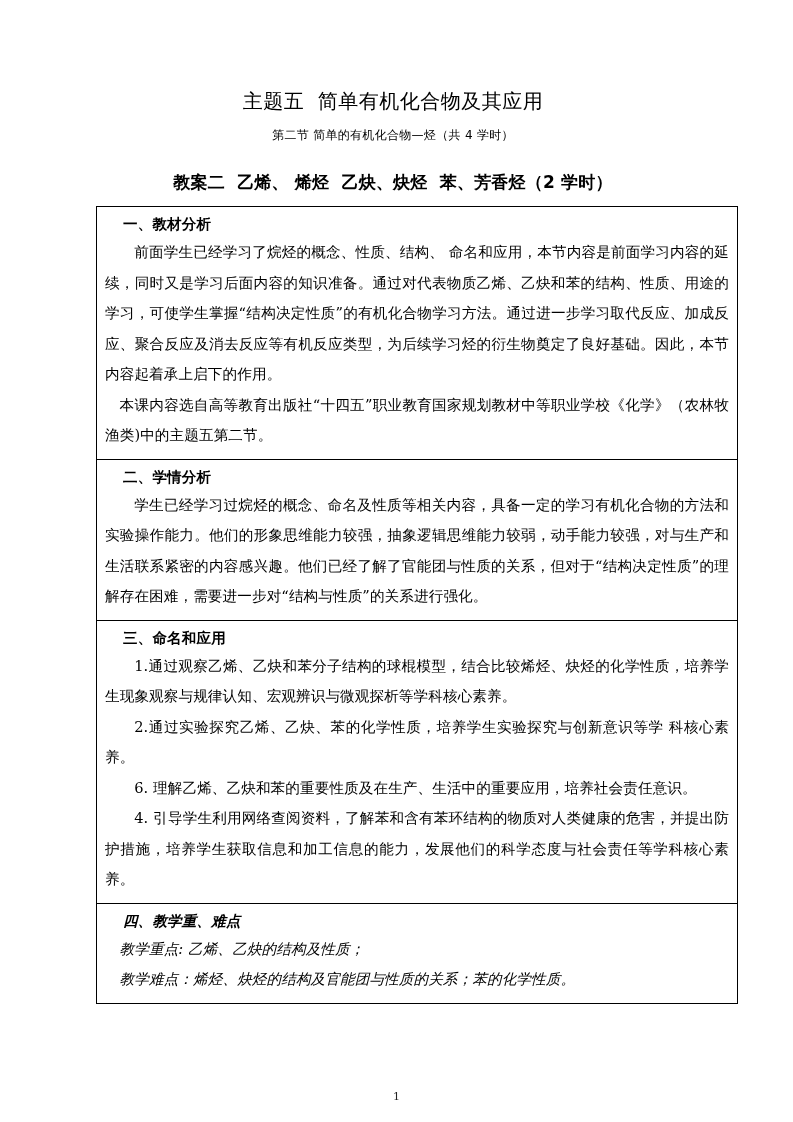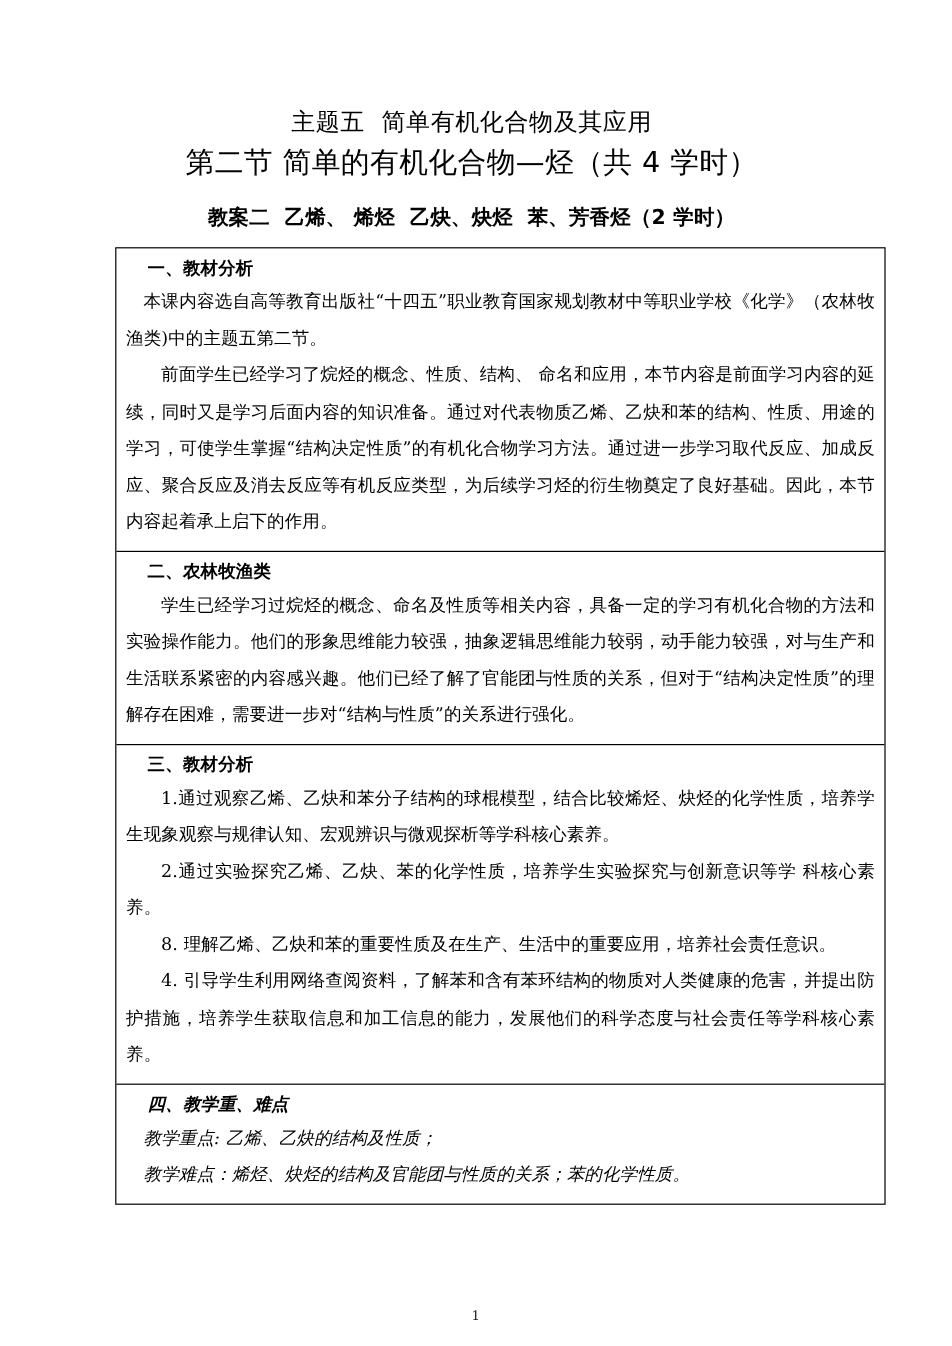--- a/index.html
+++ b/index.html
@@ -34,21 +34,21 @@
   }
   .title-main {
     font-family: "DejaVu Sans", "Liberation Sans", sans-serif;
     font-size: 20px;
     letter-spacing: 0.5px;
     line-height: 34px;
     white-space: pre;
   }
   .title-sub {
     font-family: "DejaVu Sans", "Liberation Sans", sans-serif;
-    font-size: 24px;
+    font-size: 12px;
     line-height: 34px;
     letter-spacing: 0.3px;
     white-space: pre;
   }
   .title-case {
     font-family: "DejaVu Sans", "Liberation Sans", sans-serif;
     font-weight: bold;
     font-size: 17px;
     line-height: 32px;
     letter-spacing: 0.2px;
@@ -117,34 +117,34 @@
   <div class="titles">
     <div class="title-main">主题五  简单有机化合物及其应用</div>
     <div class="title-sub">第二节 简单的有机化合物—烃（共 4 学时）</div>
     <div class="title-case">教案二  乙烯、 烯烃  乙炔、炔烃  苯、芳香烃（2 学时）</div>
   </div>
 
   <div class="doc-table">
 
     <div class="doc-row">
       <div class="sec-head">一、教材分析</div>
+      <p class="para indent2">前面学生已经学习了烷烃的概念、性质、结构、 命名和应用，本节内容是前面学习内容的延续，同时又是学习后面内容的知识准备。通过对代表物质乙烯、乙炔和苯的结构、性质、用途的学习，可使学生掌握“结构决定性质”的有机化合物学习方法。通过进一步学习取代反应、加成反应、聚合反应及消去反应等有机反应类型，为后续学习烃的衍生物奠定了良好基础。因此，本节内容起着承上启下的作用。</p>
       <p class="para indent-sm">本课内容选自高等教育出版社“十四五”职业教育国家规划教材中等职业学校《化学》（农林牧渔类)中的主题五第二节。</p>
-      <p class="para indent2">前面学生已经学习了烷烃的概念、性质、结构、 命名和应用，本节内容是前面学习内容的延续，同时又是学习后面内容的知识准备。通过对代表物质乙烯、乙炔和苯的结构、性质、用途的学习，可使学生掌握“结构决定性质”的有机化合物学习方法。通过进一步学习取代反应、加成反应、聚合反应及消去反应等有机反应类型，为后续学习烃的衍生物奠定了良好基础。因此，本节内容起着承上启下的作用。</p>
     </div>
 
     <div class="doc-row">
-      <div class="sec-head">二、农林牧渔类</div>
+      <div class="sec-head">二、学情分析</div>
       <p class="para indent2">学生已经学习过烷烃的概念、命名及性质等相关内容，具备一定的学习有机化合物的方法和实验操作能力。他们的形象思维能力较强，抽象逻辑思维能力较弱，动手能力较强，对与生产和生活联系紧密的内容感兴趣。他们已经了解了官能团与性质的关系，但对于“结构决定性质”的理解存在困难，需要进一步对“结构与性质”的关系进行强化。</p>
     </div>
 
     <div class="doc-row">
-      <div class="sec-head">三、教材分析</div>
+      <div class="sec-head">三、命名和应用</div>
       <p class="para indent2">1.通过观察乙烯、乙炔和苯分子结构的球棍模型，结合比较烯烃、炔烃的化学性质，培养学生现象观察与规律认知、宏观辨识与微观探析等学科核心素养。</p>
       <p class="para indent2">2.通过实验探究乙烯、乙炔、苯的化学性质，培养学生实验探究与创新意识等学 科核心素养。</p>
-      <p class="para indent2">8. 理解乙烯、乙炔和苯的重要性质及在生产、生活中的重要应用，培养社会责任意识。</p>
+      <p class="para indent2">6. 理解乙烯、乙炔和苯的重要性质及在生产、生活中的重要应用，培养社会责任意识。</p>
       <p class="para indent2">4. 引导学生利用网络查阅资料，了解苯和含有苯环结构的物质对人类健康的危害，并提出防护措施，培养学生获取信息和加工信息的能力，发展他们的科学态度与社会责任等学科核心素养。</p>
     </div>
 
     <div class="doc-row">
       <div class="sec-head">四、教学重、难点</div>
       <p class="para indent-sm">教学重点: 乙烯、乙炔的结构及性质；</p>
       <p class="para indent-sm">教学难点：烯烃、炔烃的结构及官能团与性质的关系；苯的化学性质。</p>
     </div>
 
   </div>

